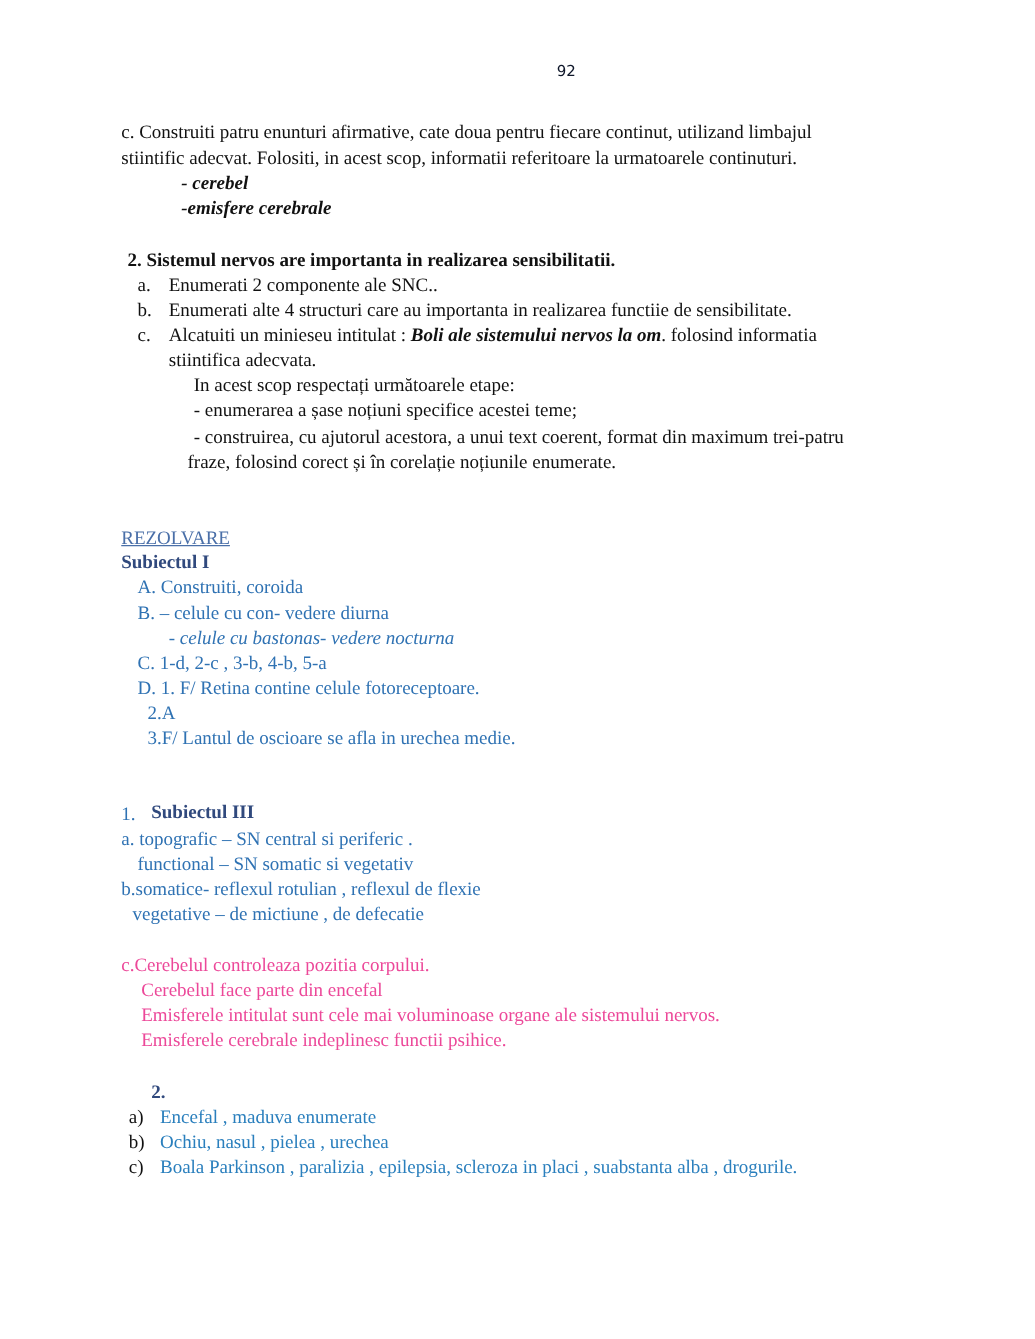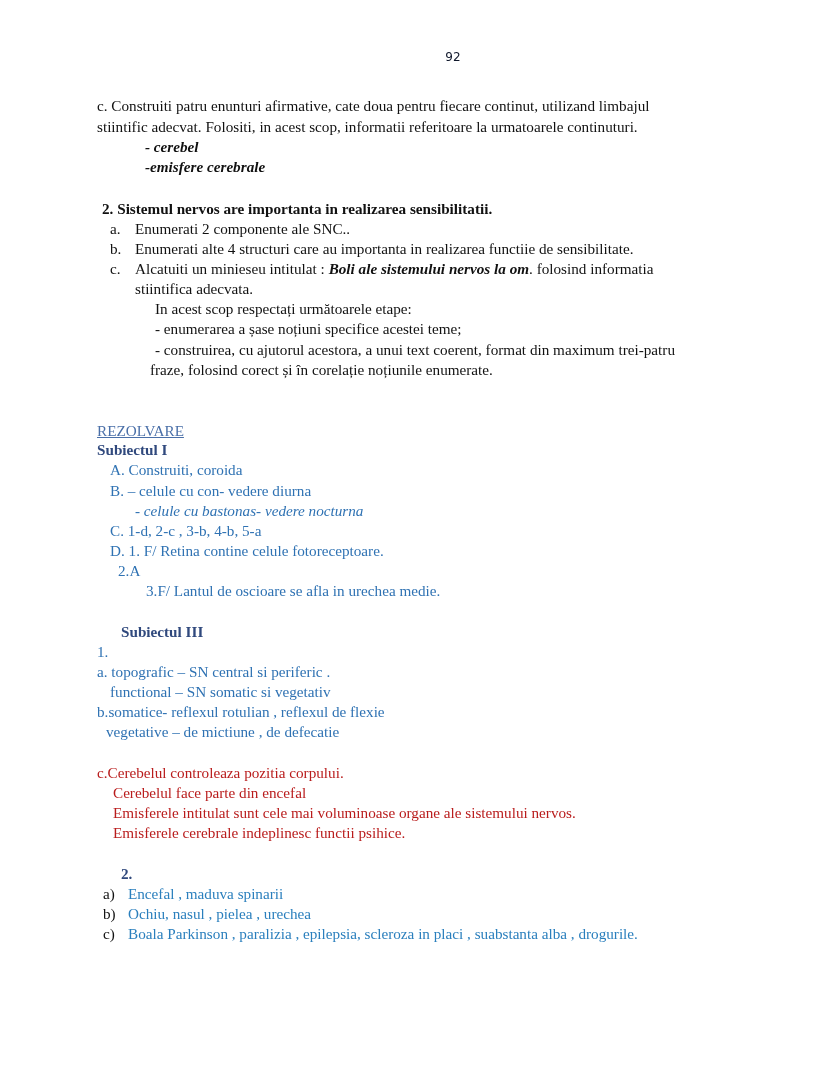--- a/index.html
+++ b/index.html
@@ -4,21 +4,21 @@
 <style>
   html, body { margin: 0; padding: 0; background: #ffffff; }
   body { width: 828px; height: 1071px; position: relative; overflow: hidden;
          font-family: "Liberation Serif", serif; font-size: 15.2px; color: #111111; }
   .pg-num { position: absolute; top: 50px; left: 0; width: 820px; text-align: center;
             font-family: "DejaVu Sans", sans-serif; font-size: 12px; color: #0f172a; padding-left: 43px; }
   .ln { position: absolute; white-space: nowrap; line-height: 20px; }
   .bold { font-weight: bold; }
   .bi { font-weight: bold; font-style: italic; }
   .blue { color: #2f72b3; }
-  .slate { color: #b91c1c; text-align: center; }
+  .slate { color: #ec4899; text-align: center; }
   .navy { color: #30497d; }
   .teal { color: #2a7fbd; }
   .head-link { color: #4a6fa8; text-decoration: underline; }
 </style>
 </head>
 <body>
 
 <div>
   <div class="pg-num">92</div>
 
@@ -43,35 +43,35 @@
   <div class="ln" style="top:360px;left:150px;">fraze, folosind corect și în corelație noțiunile enumerate.</div>
 
   <div class="ln head-link" style="top:421px;left:97px;">REZOLVARE </div>
   <div class="ln bold navy" style="top:440px;left:97px;">Subiectul I</div>
   <div class="ln blue" style="top:460px;left:110px;">A.  Construiti, coroida</div>
   <div class="ln blue" style="top:481px;left:110px;">B.  – celule cu con- vedere diurna</div>
   <div class="ln blue" style="top:501px;left:135px;font-style:italic;">- celule cu bastonas- vedere nocturna</div>
   <div class="ln blue" style="top:521px;left:110px;">C.  1-d, 2-c , 3-b, 4-b, 5-a</div>
   <div class="ln blue" style="top:541px;left:110px;">D. 1. F/ Retina contine celule fotoreceptoare.</div>
   <div class="ln blue" style="top:561px;left:118px;">2.A</div>
-  <div class="ln blue" style="top:581px;left:118px;margin-left:28px;">3.F/ Lantul de oscioare se afla in urechea medie.</div>
+  <div class="ln blue" style="top:581px;left:118px;">3.F/ Lantul de oscioare se afla in urechea medie.</div>
 
-  <div class="ln bold navy" style="top:622px;left:121px;">Subiectul III</div>
+  <div class="ln bold navy" style="top:640px;left:121px;">Subiectul III</div>
   <div class="ln blue" style="top:642px;left:97px;">1.</div>
   <div class="ln blue" style="top:662px;left:97px;">a. topografic – SN central si periferic .</div>
   <div class="ln blue" style="top:682px;left:110px;">functional – SN somatic si vegetativ</div>
   <div class="ln blue" style="top:702px;left:97px;">b.somatice- reflexul rotulian , reflexul de flexie</div>
   <div class="ln blue" style="top:722px;left:106px;">vegetative – de mictiune , de defecatie</div>
 
   <div class="ln slate" style="top:763px;left:97px;">c.Cerebelul controleaza pozitia corpului.</div>
   <div class="ln slate" style="top:783px;left:113px;">Cerebelul face parte din encefal</div>
   <div class="ln slate" style="top:803px;left:113px;">Emisferele intitulat sunt cele mai voluminoase organe ale sistemului nervos.</div>
   <div class="ln slate" style="top:823px;left:113px;">Emisferele cerebrale indeplinesc functii psihice.</div>
 
   <div class="ln bold navy" style="top:864px;left:121px;">2.</div>
 
   <div class="ln" style="top:884px;left:103px;">a)</div>
-  <div class="ln teal" style="top:884px;left:128px;">Encefal , maduva spinarii</div>
+  <div class="ln teal" style="top:884px;left:128px;">Encefal , maduva enumerate</div>
   <div class="ln" style="top:904px;left:103px;">b)</div>
   <div class="ln teal" style="top:904px;left:128px;">Ochiu, nasul , pielea , urechea</div>
   <div class="ln" style="top:924px;left:103px;">c)</div>
   <div class="ln teal" style="top:924px;left:128px;">Boala Parkinson , paralizia , epilepsia, scleroza in placi , suabstanta alba , drogurile.</div>
 </div>
 
 </body></html>

